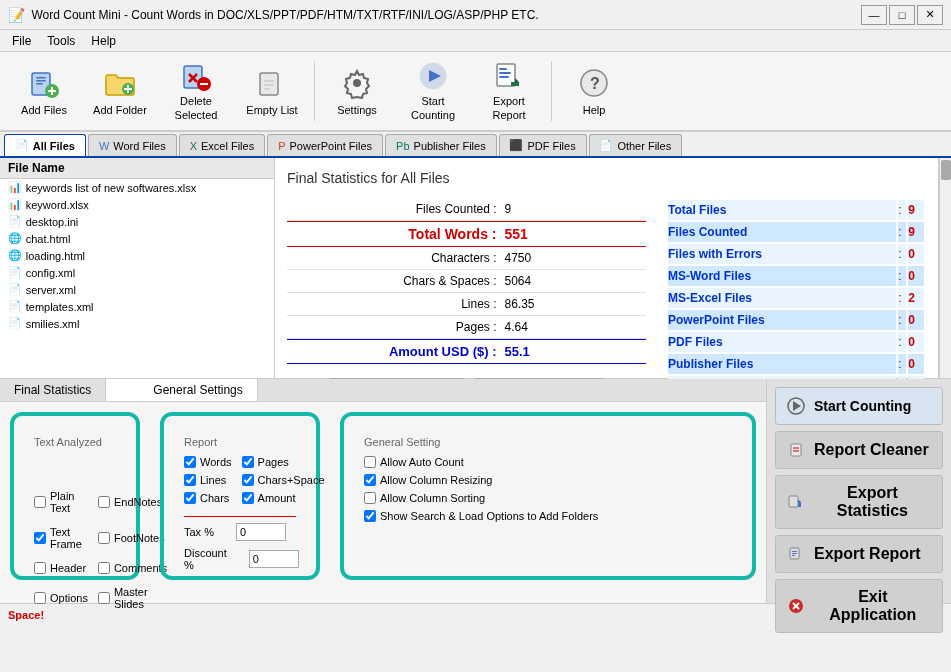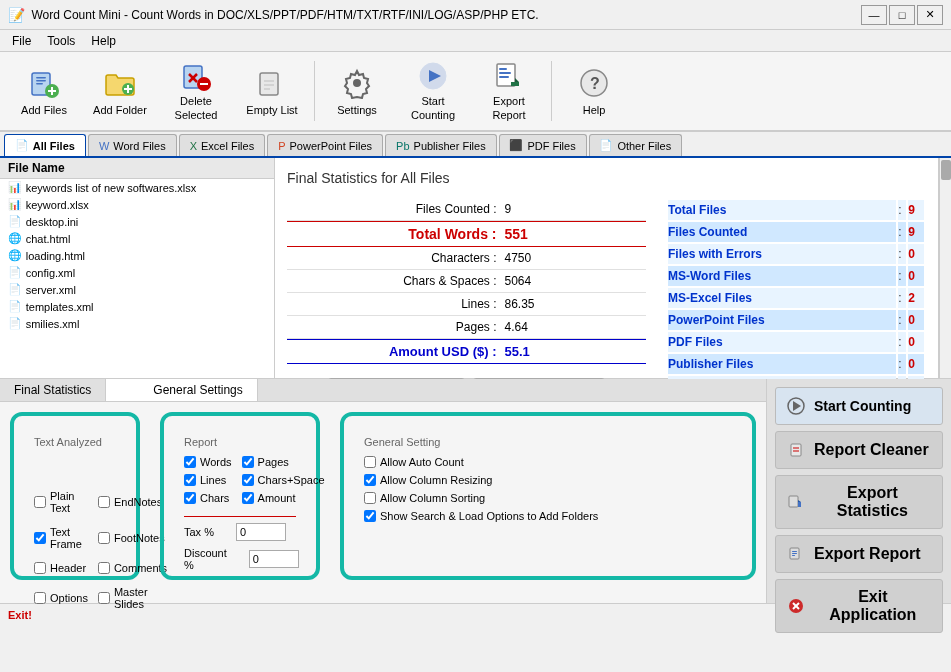--- a/index.html
+++ b/index.html
@@ -531,14 +531,14 @@
             <line x1="5" y1="5" x2="11" y2="11" stroke="white" stroke-width="2"></line>
             <line x1="11" y1="5" x2="5" y2="11" stroke="white" stroke-width="2"></line>
           </svg>
       </span>
       <span>Exit Application</span>
     </button>
   </div>
 </div>
 
 <div class="status-bar">
-  <span class="status-idle">Exit!</span>
+  <span class="status-idle">Space!</span>
 </div>
 
 </body></html>

